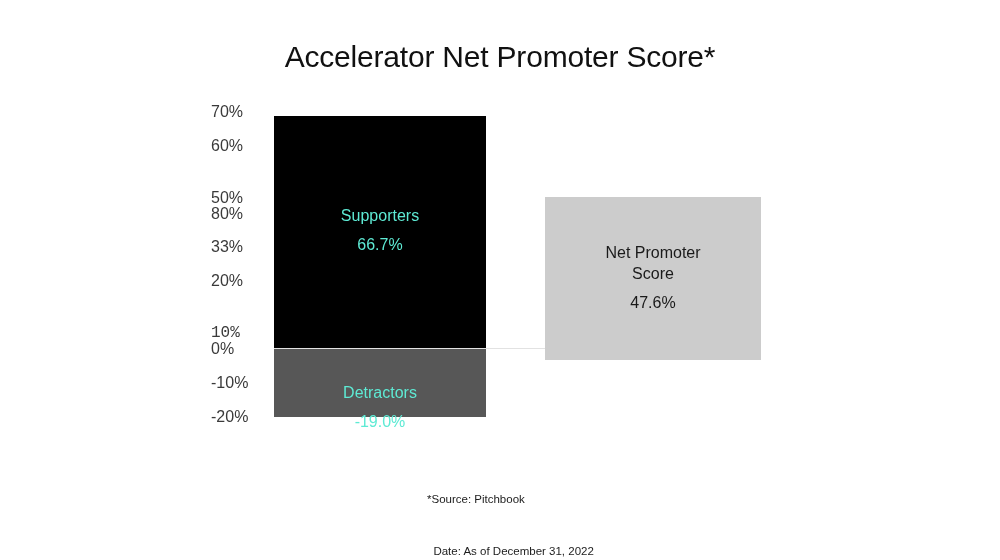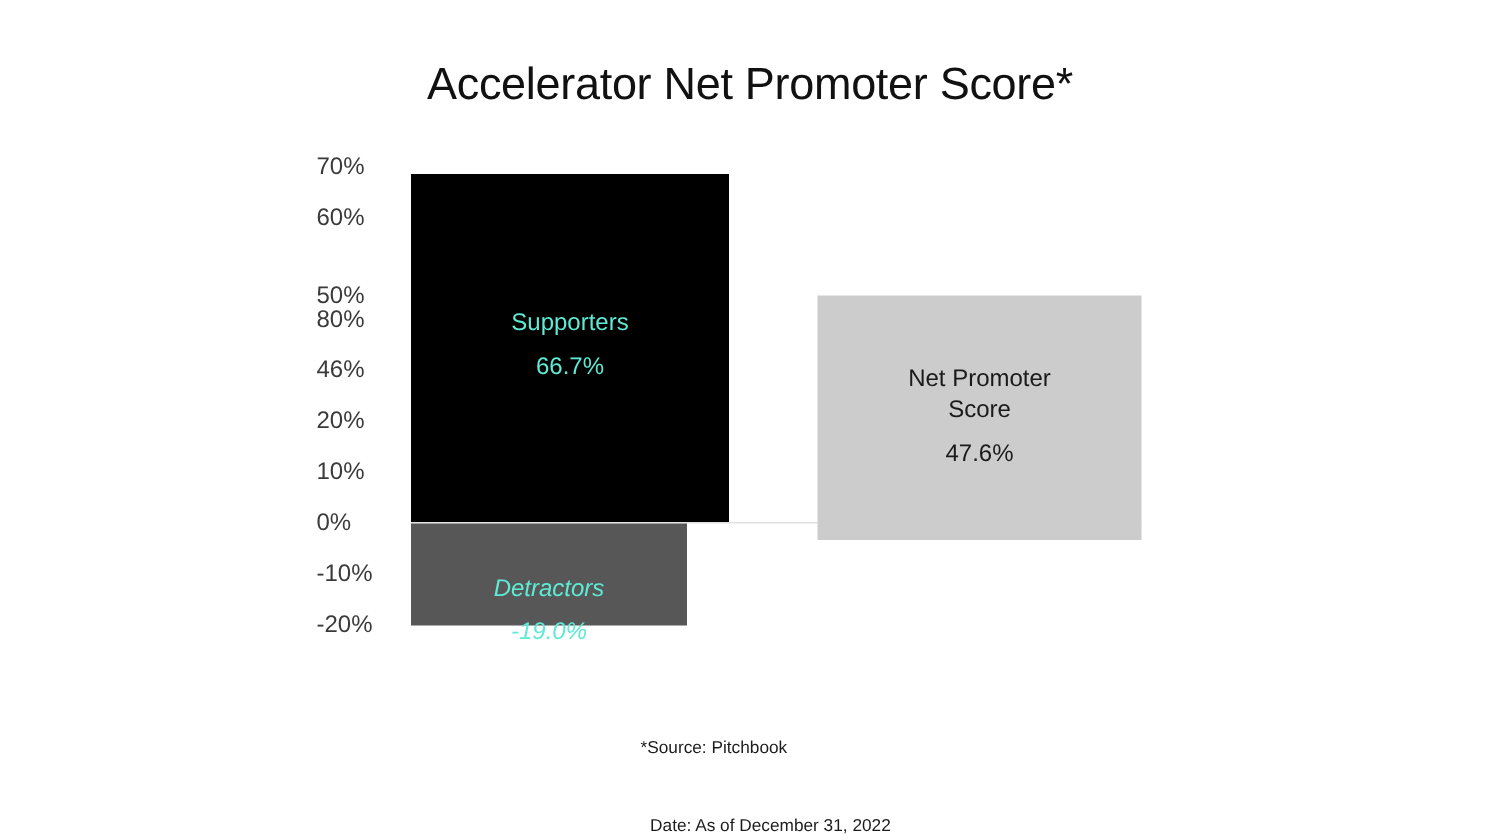--- a/index.html
+++ b/index.html
@@ -76,23 +76,22 @@
     position: absolute;
     box-sizing: border-box;
   }
   #bar-supporters {
     left: 274px;
     width: 212px;
     background: #000000;
   }
   #bar-detractors {
     left: 274px;
-    width: 184px;
+    width: 212px;
     background: #575757;
-    font-style: italic;
   }
   #bar-nps {
     left: 545px;
     width: 216px;
     background: #cccccc;
     margin-top: 12px;
   }
 
   .bar-label {
     position: absolute;
@@ -135,23 +134,23 @@
 
   <div id="chart-title">Accelerator Net Promoter Score*</div>
 
   <div id="plot-area">
 
     <div id="y-axis">
       <div class="y-tick" style="top:112px;">70%</div>
       <div class="y-tick" style="top:146px;">60%</div>
       <div class="y-tick" style="top:180px;margin-top:18px;">50%</div>
       <div class="y-tick" style="top:214px;">80%</div>
-      <div class="y-tick" style="top:247px;">46%</div>
+      <div class="y-tick" style="top:247px;">33%</div>
       <div class="y-tick" style="top:281px;">20%</div>
-      <div class="y-tick" style="top:315px;">10%</div>
+      <div class="y-tick" style="top:333px;font-family:Liberation Mono, monospace;">10%</div>
       <div class="y-tick" style="top:349px;">0%</div>
       <div class="y-tick" style="top:383px;">-10%</div>
       <div class="y-tick" style="top:417px;">-20%</div>
     </div>
 
     <div id="zero-line"></div>
 
     <div class="bar" id="bar-supporters" style="top:116px; height:232px;">
       <div class="bar-label light" id="label-supporters">
         <span>Supporters</span>

